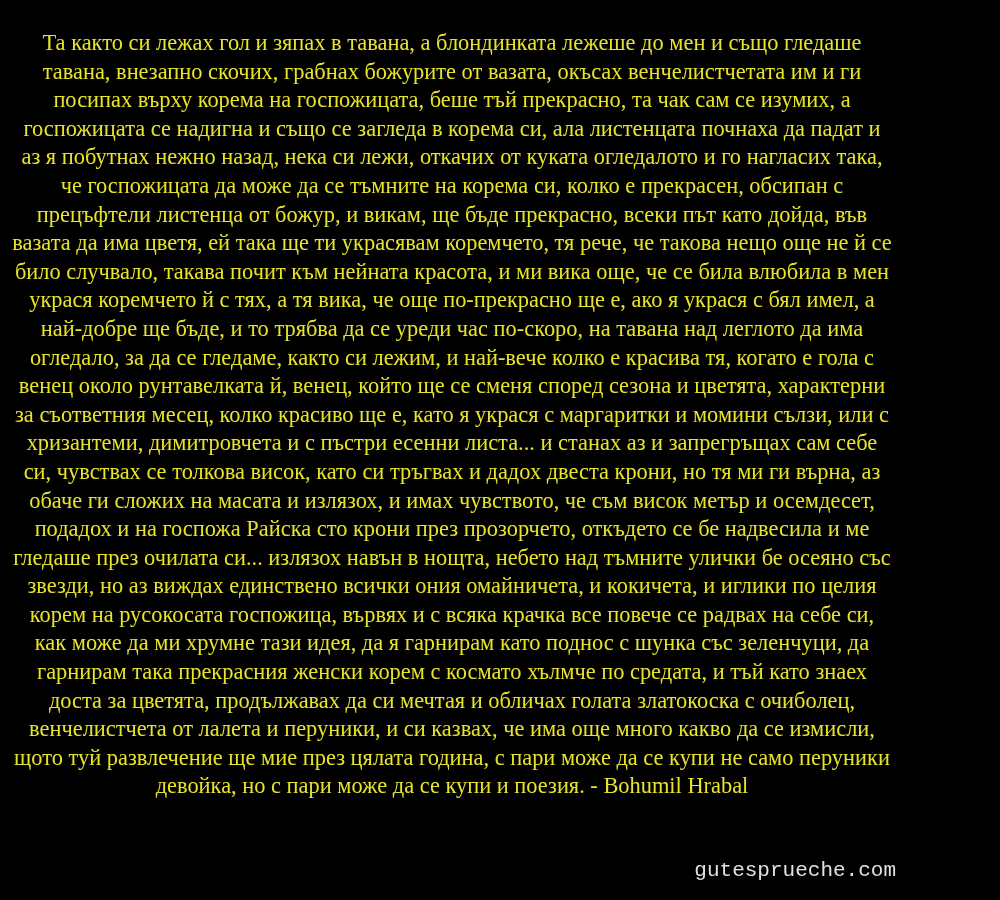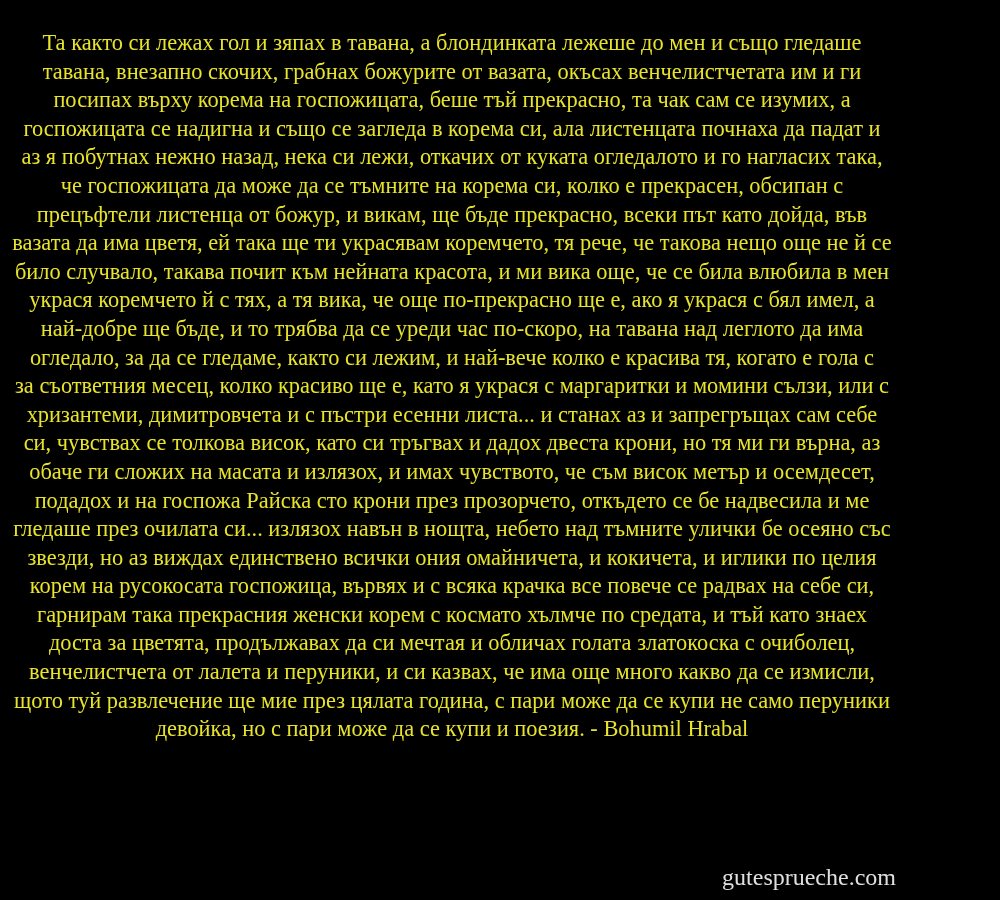--- a/index.html
+++ b/index.html
@@ -24,52 +24,54 @@
   .quote-line {
     color: var(--quote-color, #e8e42c);
     font-size: 22.4px;
     line-height: 28.6px;
     white-space: nowrap;
     text-align: center;
   }
   .watermark {
     position: absolute;
     right: 8px;
-    bottom: 10px;
+    bottom: 16px;
     color: var(--watermark-color, #e0e0e0);
-    font-size: 24px;
+    font-size: 21px;
     line-height: 26px;
-    font-family: Liberation Serif, serif;
+    font-family: Liberation Mono, monospace;
   }
 </style>
 </head>
 <body>
 
 <div class="page">
   <div class="quote">
       <div class="quote-line">Та както си лежах гол и зяпах в тавана, а блондинката лежеше до мен и също гледаше</div>
       <div class="quote-line">тавана, внезапно скочих, грабнах божурите от вазата, окъсах венчелистчетата им и ги</div>
       <div class="quote-line">посипах върху корема на госпожицата, беше тъй прекрасно, та чак сам се изумих, а</div>
       <div class="quote-line">госпожицата се надигна и също се загледа в корема си, ала листенцата почнаха да падат и</div>
       <div class="quote-line">аз я побутнах нежно назад, нека си лежи, откачих от куката огледалото и го нагласих така,</div>
       <div class="quote-line">че госпожицата да може да се тъмните на корема си, колко е прекрасен, обсипан с</div>
       <div class="quote-line">прецъфтели листенца от божур, и викам, ще бъде прекрасно, всеки път като дойда, във</div>
       <div class="quote-line">вазата да има цветя, ей така ще ти украсявам коремчето, тя рече, че такова нещо още не й се</div>
       <div class="quote-line">било случвало, такава почит към нейната красота, и ми вика още, че се била влюбила в мен</div>
       <div class="quote-line">украся коремчето й с тях, а тя вика, че още по-прекрасно ще е, ако я украся с бял имел, а</div>
       <div class="quote-line">най-добре ще бъде, и то трябва да се уреди час по-скоро, на тавана над леглото да има</div>
       <div class="quote-line">огледало, за да се гледаме, както си лежим, и най-вече колко е красива тя, когато е гола с</div>
+      <div class="quote-line">венец около рунтавелката й, венец, който ще се сменя според сезона и цветята, характерни</div>
       <div class="quote-line">за съответния месец, колко красиво ще е, като я украся с маргаритки и момини сълзи, или с</div>
       <div class="quote-line">хризантеми, димитровчета и с пъстри есенни листа... и станах аз и запрегръщах сам себе</div>
       <div class="quote-line">си, чувствах се толкова висок, като си тръгвах и дадох двеста крони, но тя ми ги върна, аз</div>
       <div class="quote-line">обаче ги сложих на масата и излязох, и имах чувството, че съм висок метър и осемдесет,</div>
       <div class="quote-line">подадох и на госпожа Райска сто крони през прозорчето, откъдето се бе надвесила и ме</div>
       <div class="quote-line">гледаше през очилата си... излязох навън в нощта, небето над тъмните улички бе осеяно със</div>
       <div class="quote-line">звезди, но аз виждах единствено всички ония омайничета, и кокичета, и иглики по целия</div>
       <div class="quote-line">корем на русокосата госпожица, вървях и с всяка крачка все повече се радвах на себе си,</div>
+      <div class="quote-line">как може да ми хрумне тази идея, да я гарнирам като поднос с шунка със зеленчуци, да</div>
       <div class="quote-line">гарнирам така прекрасния женски корем с космато хълмче по средата, и тъй като знаех</div>
       <div class="quote-line">доста за цветята, продължавах да си мечтая и обличах голата златокоска с очиболец,</div>
       <div class="quote-line">венчелистчета от лалета и перуники, и си казвах, че има още много какво да се измисли,</div>
       <div class="quote-line">щото туй развлечение ще мие през цялата година, с пари може да се купи не само перуники</div>
       <div class="quote-line">девойка, но с пари може да се купи и поезия. - Bohumil Hrabal</div>
     </div>
   <div class="watermark">gutesprueche.com</div>
 </div>
 
 </body></html>

